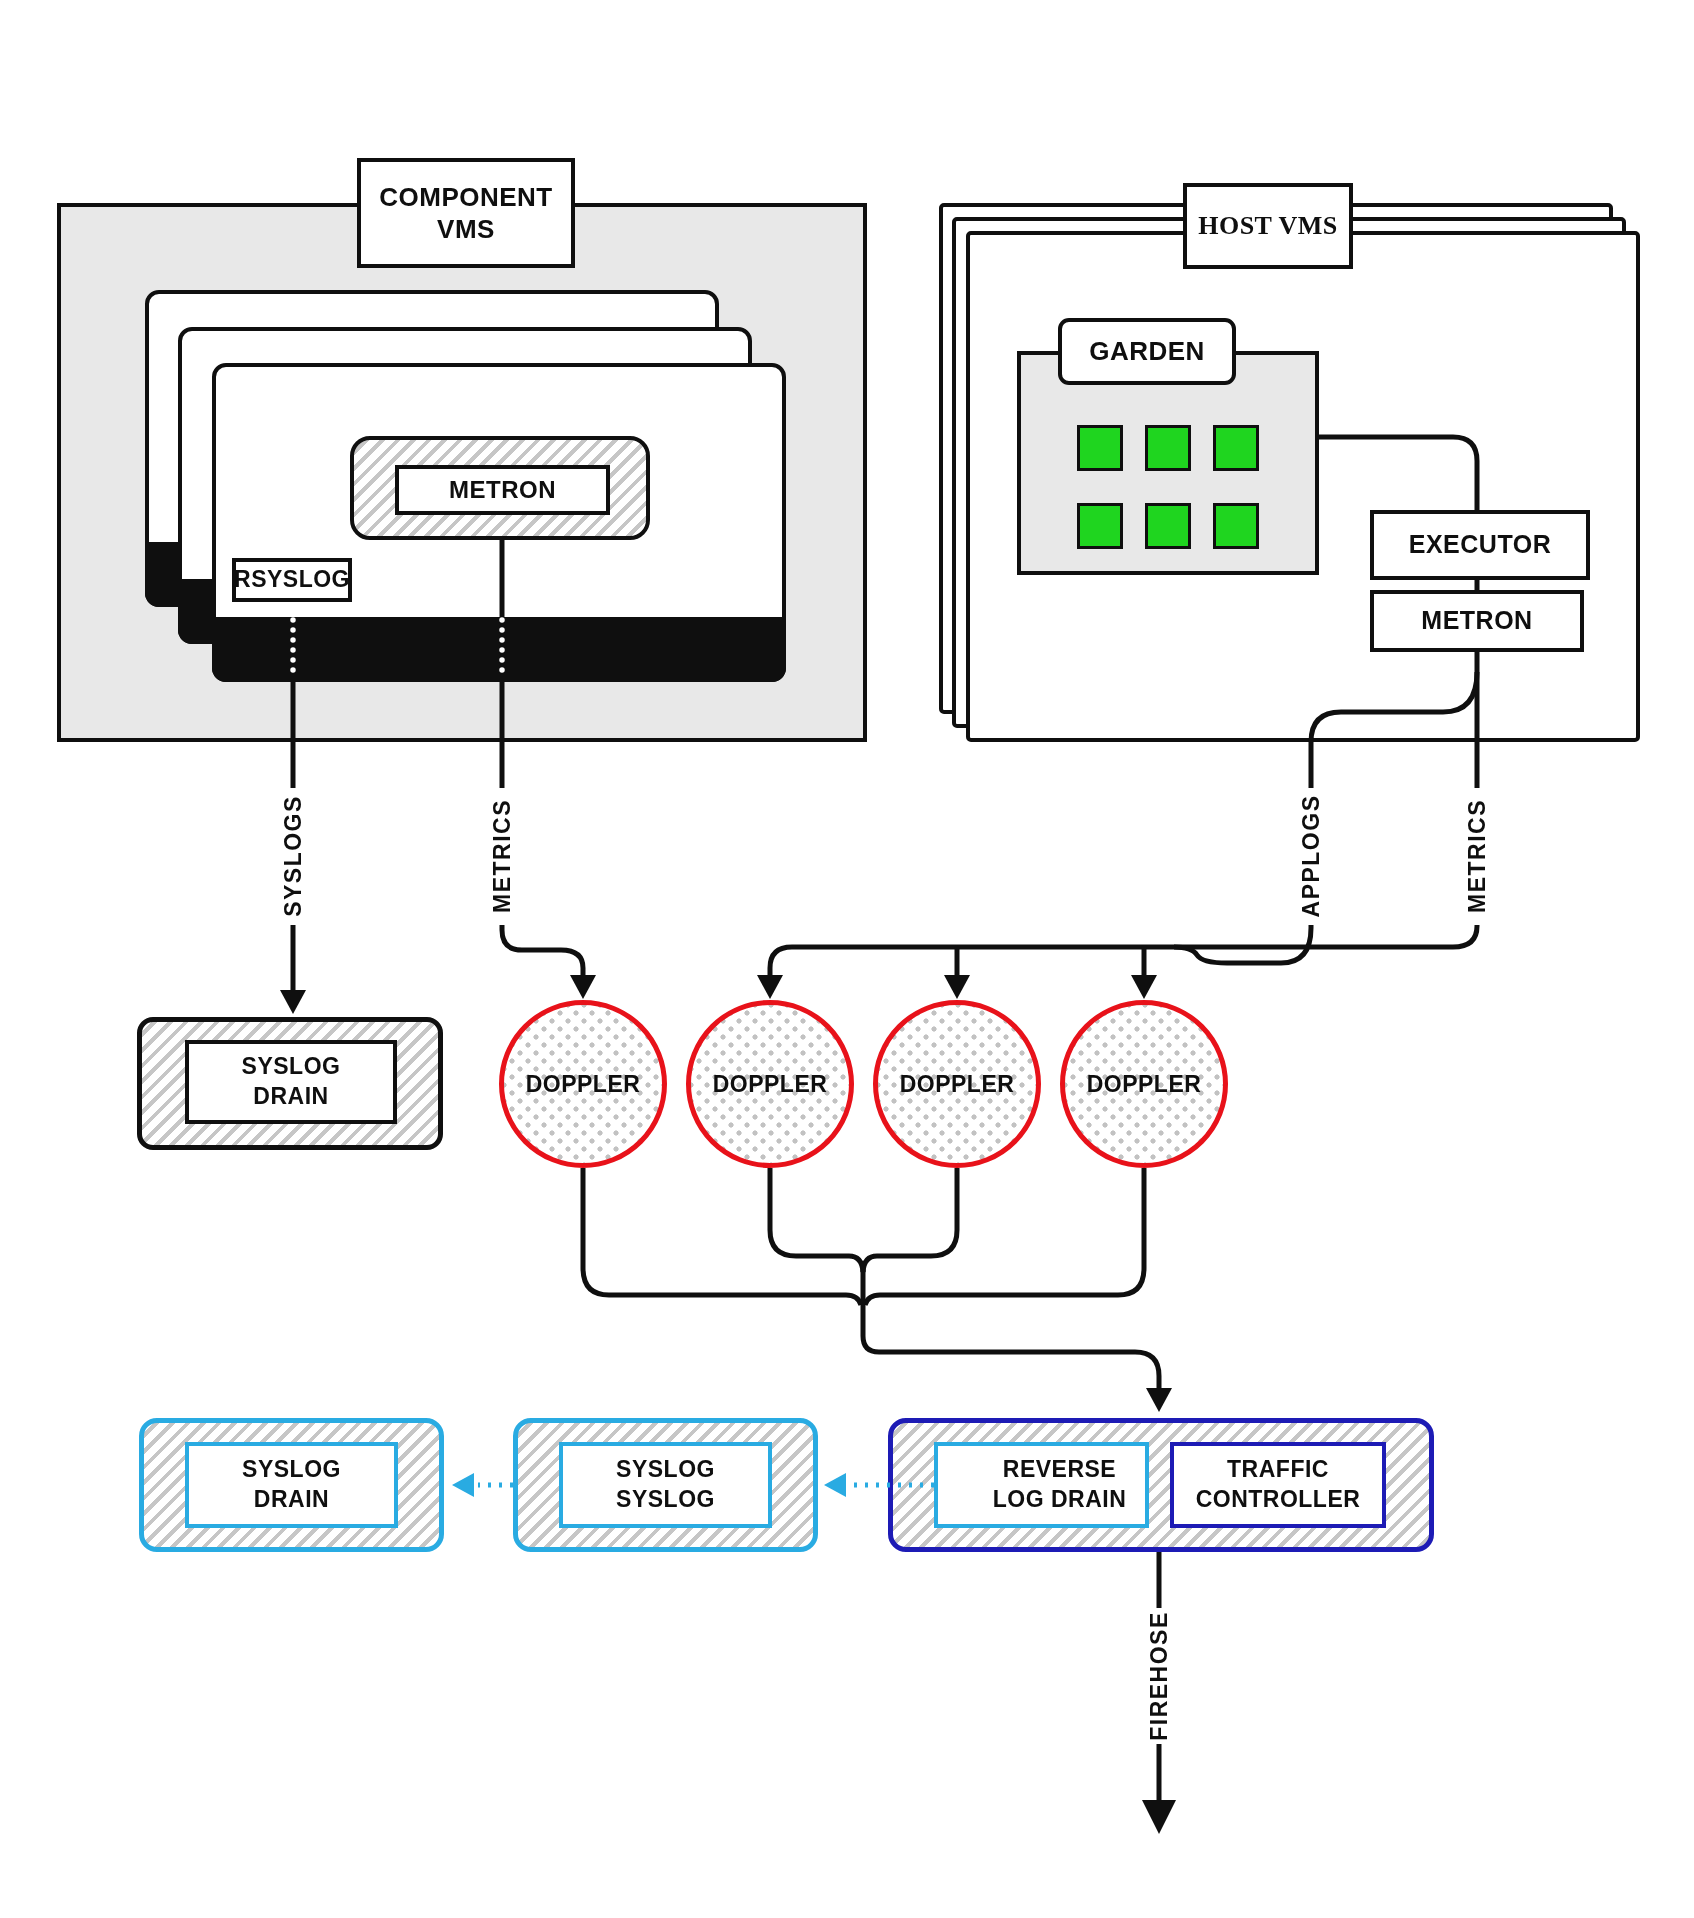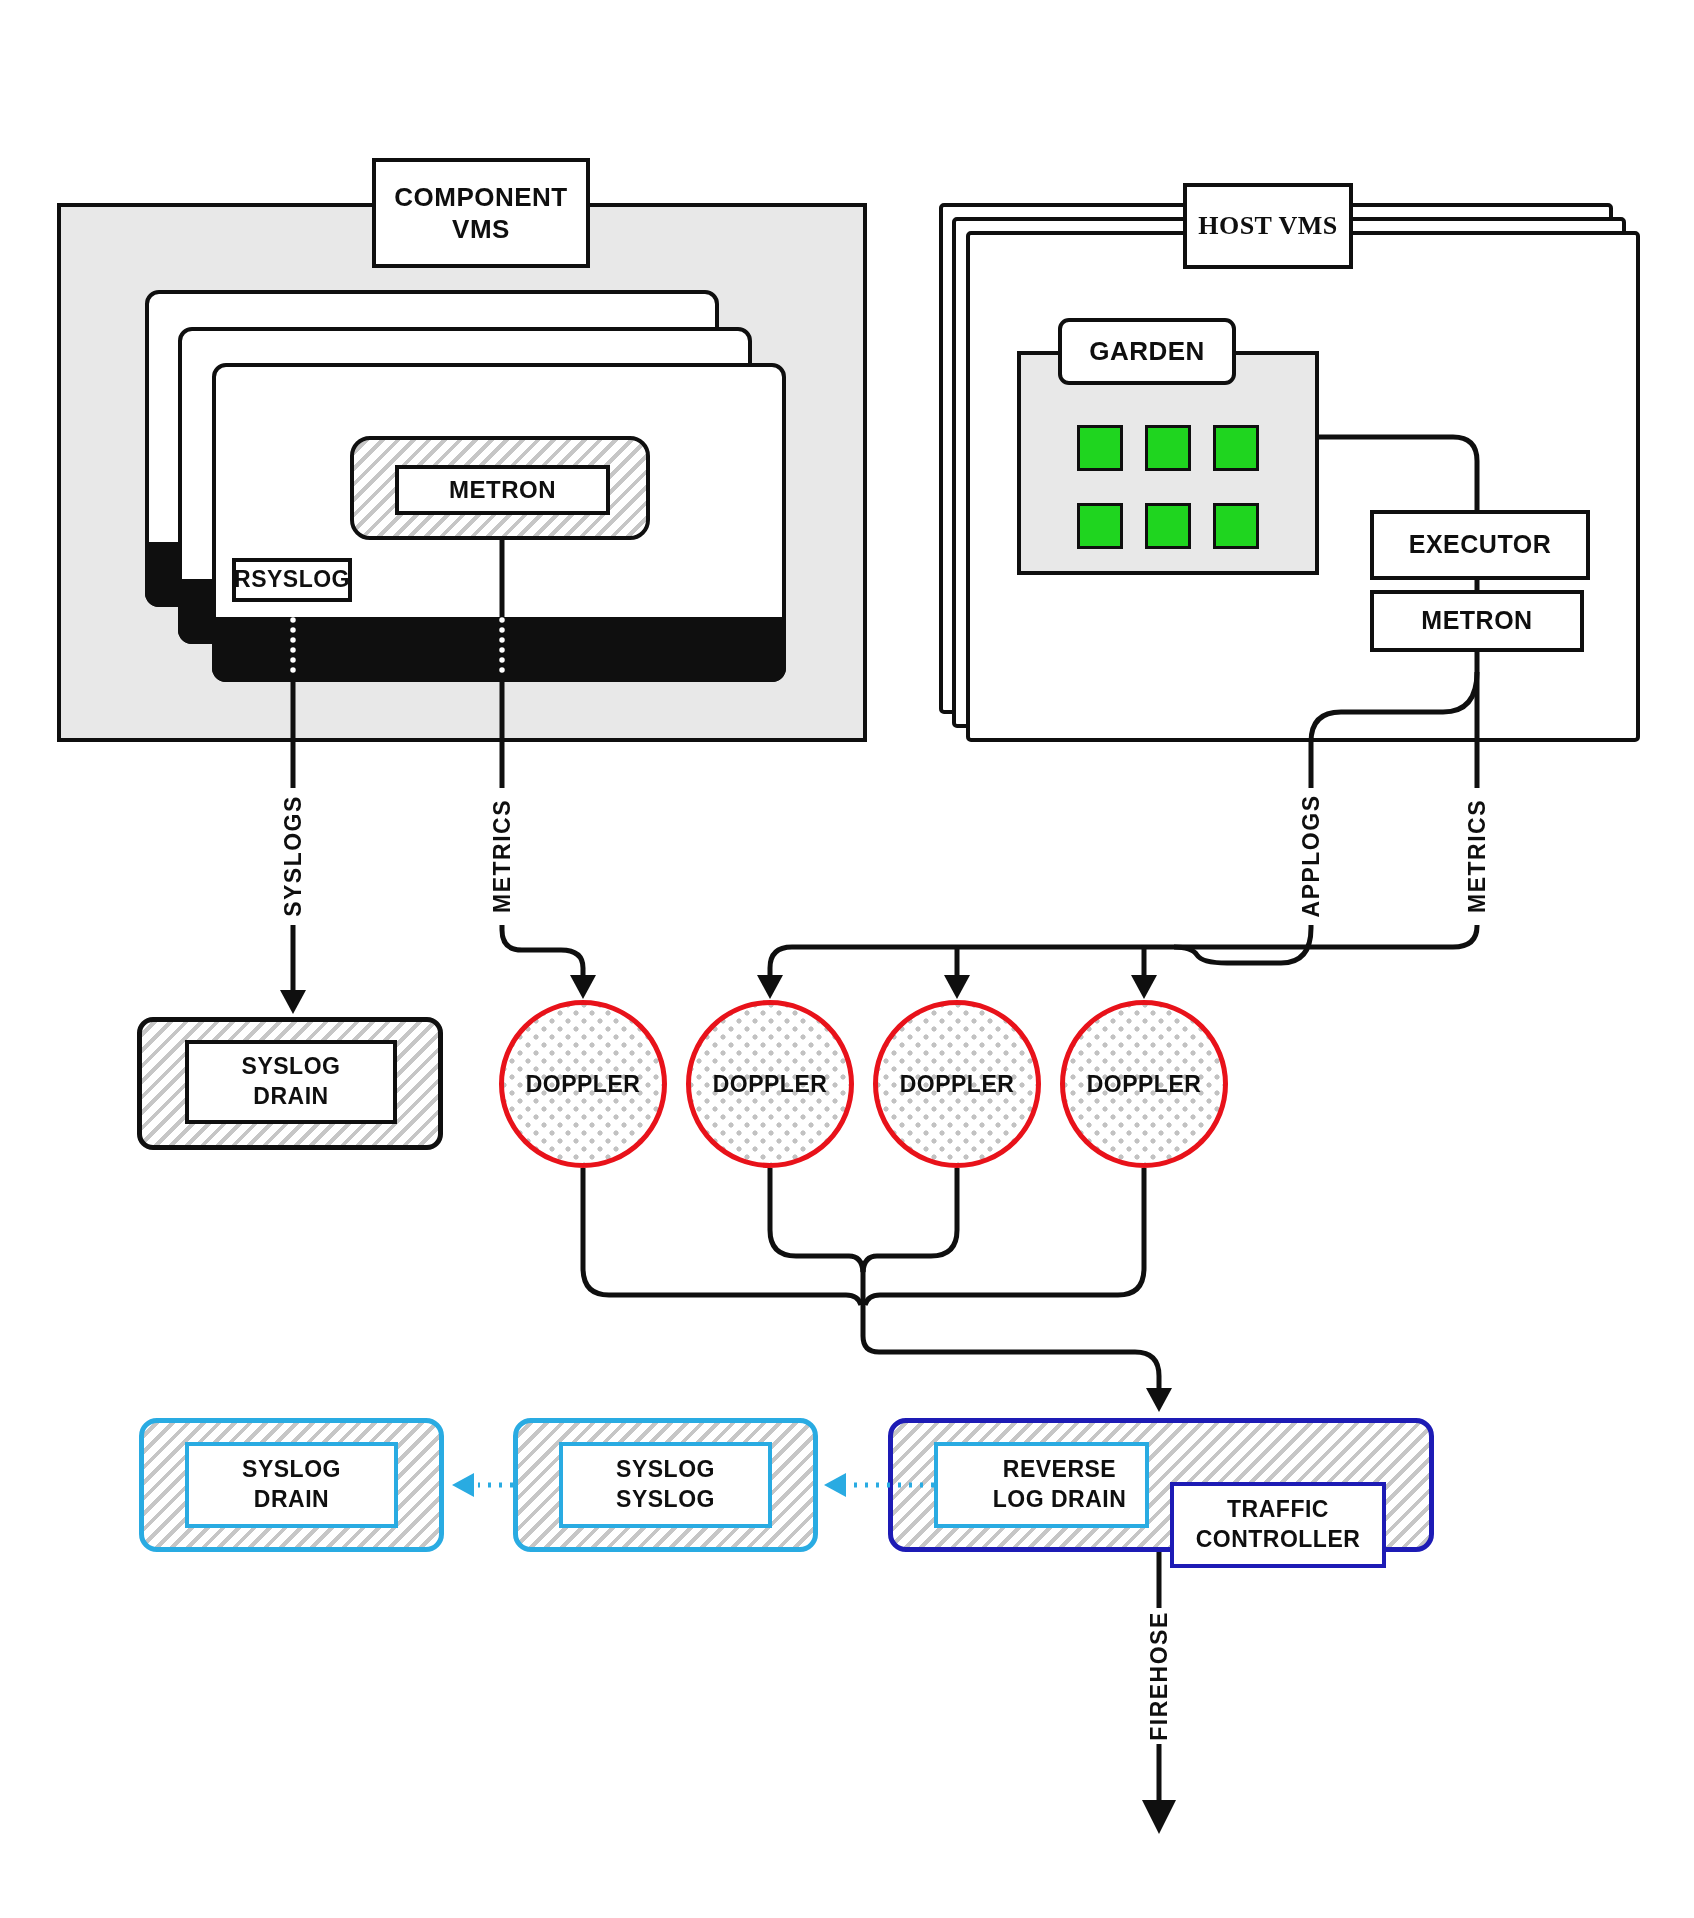--- a/index.html
+++ b/index.html
@@ -61,21 +61,21 @@
 
   <div class="abs hatch" style="left:350px;top:436px;width:300px;height:104px;border:4px solid var(--black);border-radius:20px;"></div>
   <div class="abs innerbox" style="left:395px;top:465px;width:215px;height:50px;font-size:24px;">
     <span>METRON</span>
   </div>
 
   <div class="abs innerbox" style="left:232px;top:558px;width:120px;height:44px;font-size:23px;">
     <span>RSYSLOG</span>
   </div>
 
-  <div class="abs labelbox" style="left:357px;top:158px;width:218px;height:110px;margin-left:15px;">
+  <div class="abs labelbox" style="left:357px;top:158px;width:218px;height:110px;">
     <span>COMPONENT</span>
     <span>VMS</span>
   </div>
 
   <div class="abs hostcard" style="left:939px;top:203px;width:674px;height:511px;"></div>
   <div class="abs hostcard" style="left:952px;top:217px;width:674px;height:511px;"></div>
   <div class="abs hostcard" style="left:966px;top:231px;width:674px;height:511px;"></div>
 
   <div class="abs grayfill" style="left:1017px;top:351px;width:302px;height:224px;"></div>
   <div class="abs" id="garden-grid" style="left:1077px;top:425px;width:182px;height:124px;display:flex;flex-wrap:wrap;gap:32px 22px;align-content:flex-start;">
@@ -146,21 +146,21 @@
   <div class="abs innerbox" style="left:559px;top:1442px;width:213px;height:86px;border-color:var(--cyan);">
     <span>SYSLOG</span>
     <span>SYSLOG</span>
   </div>
 
   <div class="abs hatch roundedhatch" style="left:888px;top:1418px;width:546px;height:134px;border-color:var(--blue);"></div>
   <div class="abs innerbox" style="left:934px;top:1442px;width:215px;height:86px;border-color:var(--cyan);padding-left:36px;">
     <span>REVERSE</span>
     <span>LOG DRAIN</span>
   </div>
-  <div class="abs innerbox" style="left:1170px;top:1442px;width:216px;height:86px;border-color:var(--blue);margin-top:40px;">
+  <div class="abs innerbox" style="left:1170px;top:1442px;width:216px;height:86px;border-color:var(--blue);">
     <span>TRAFFIC</span>
     <span>CONTROLLER</span>
   </div>
 
   <svg class="overlay" width="1694" height="1918" viewBox="0 0 1694 1918">
 
     <path class="ln" d="M502,540 V617"></path>
 
     <path class="wdots" d="M293,620 V680"></path>
     <path class="wdots" d="M502,620 V680"></path>

